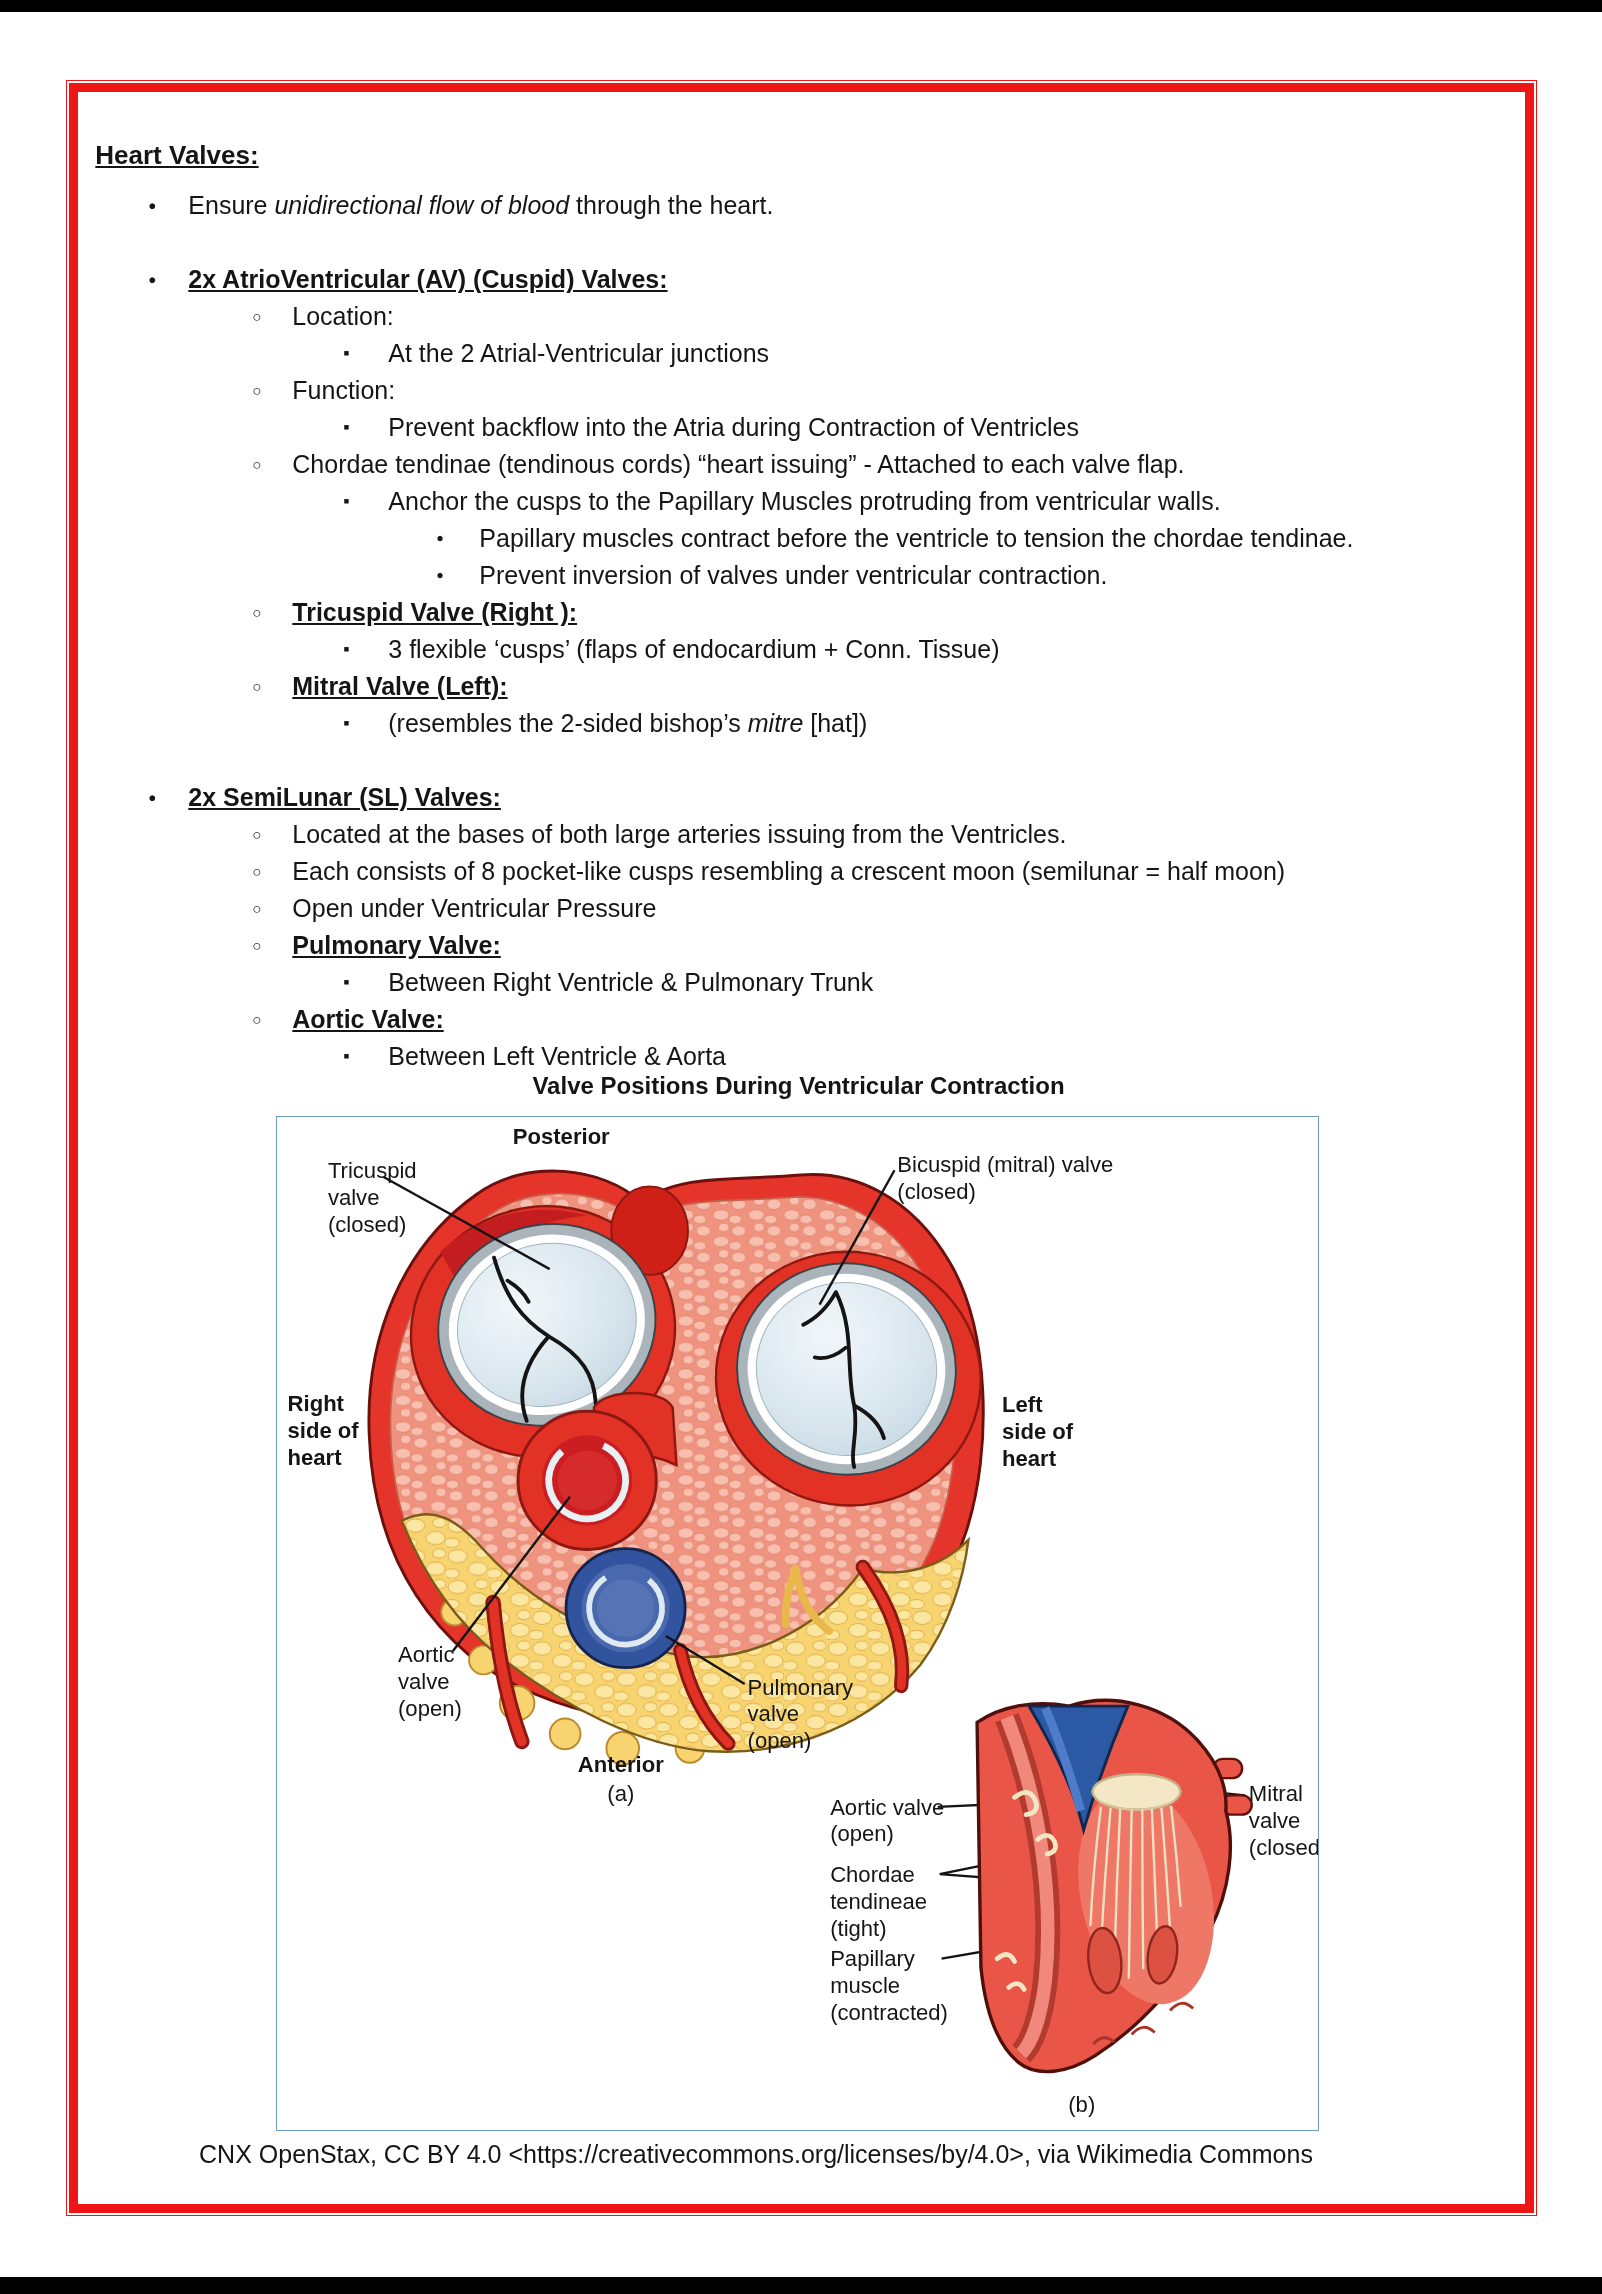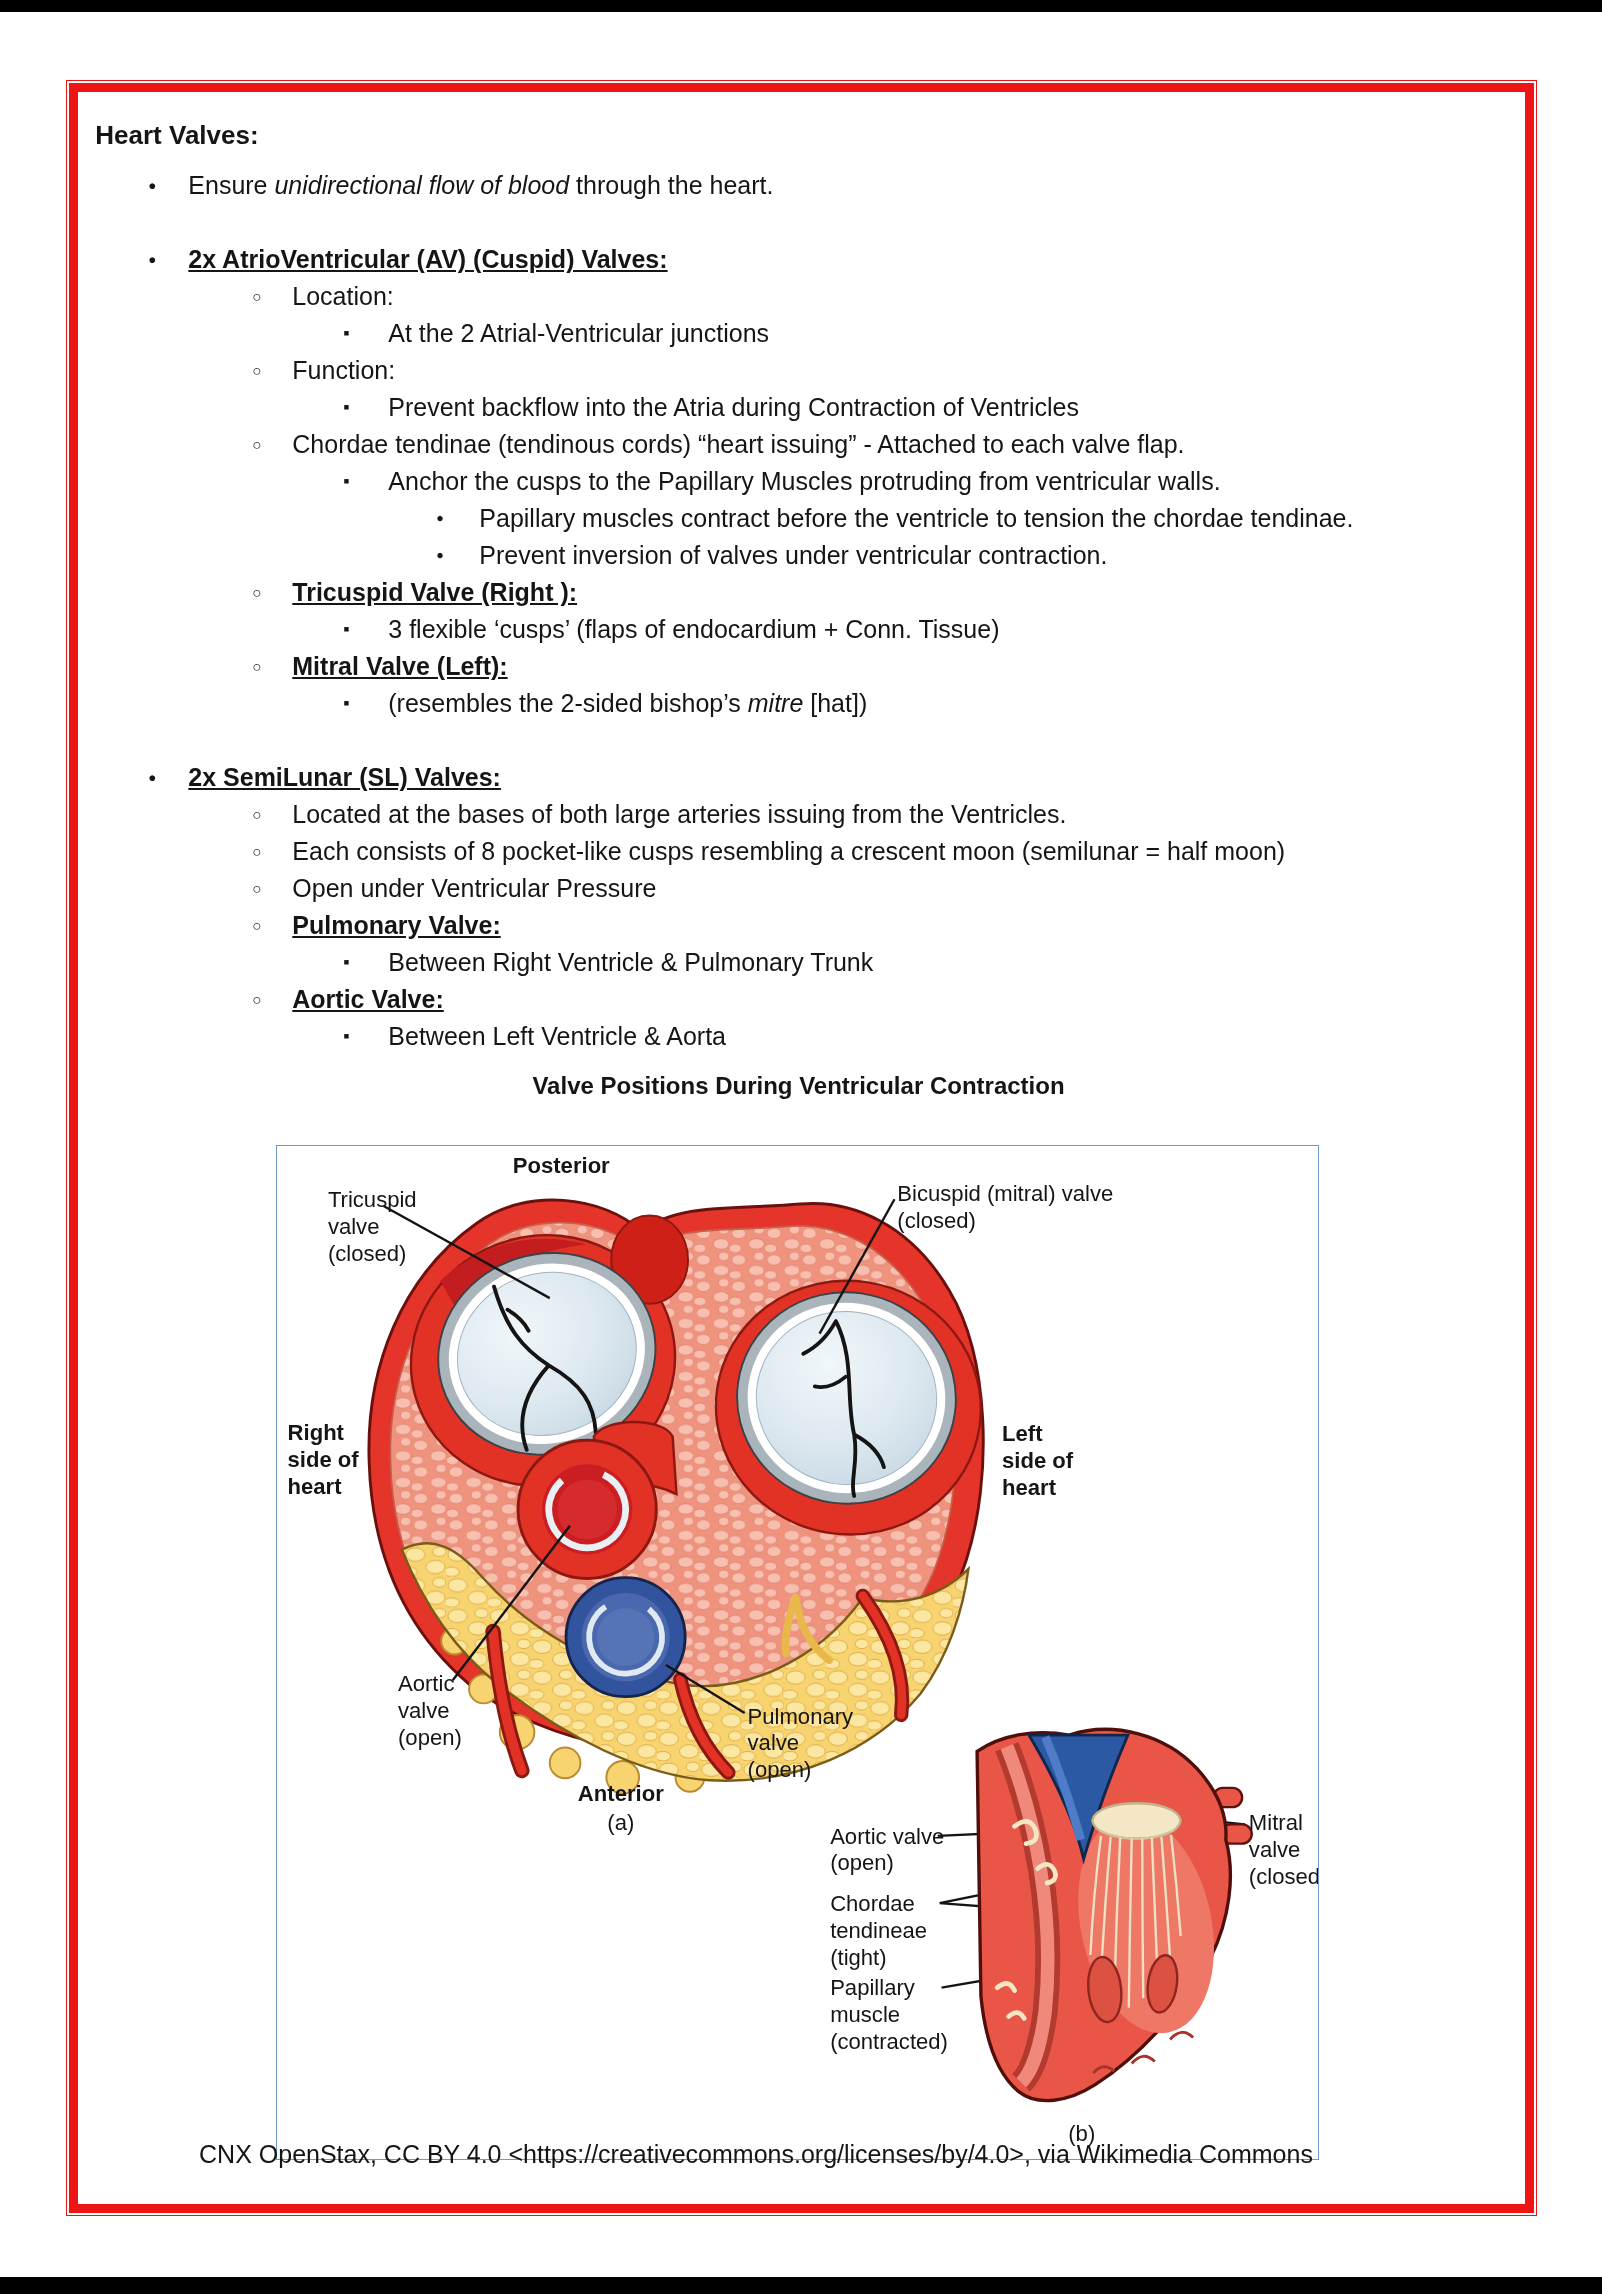--- a/index.html
+++ b/index.html
@@ -22,43 +22,43 @@
 
   .frame{
     position:absolute;left:69px;top:83px;width:1447px;height:2112px;
     border:9.6px solid var(--red);
     outline:1.9px solid var(--red);
     outline-offset:2.9px;
     background:#fff;
   }
   .content{padding:25px 29px 0 17.3px;font-size:25px;line-height:37px;}
   .doc-heading{
-    font-size:26px;font-weight:bold;
+    font-size:26px;font-weight:bold;text-decoration:underline;
     margin-bottom:13.4px;
+    margin-top:20px;
   }
   .item{position:relative;min-height:37px;}
   .item.gap{margin-top:37px;}
   .item .marker{position:absolute;top:0;line-height:37px;}
   .item.lvl0{padding-left:93px;}  .item.lvl0 .marker{left:53px;font-size:13.4px;}
   .item.lvl1{padding-left:197px;} .item.lvl1 .marker{left:157px;font-size:15.4px;}
   .item.lvl2{padding-left:293px;} .item.lvl2 .marker{left:248px;font-size:18px;}
   .item.lvl3{padding-left:384px;} .item.lvl3 .marker{left:341px;font-size:12.5px;}
   .seg-b{font-weight:normal;}
   .seg-i{font-style:italic;}
   .seg-bu{font-weight:bold;text-decoration:underline;}
 
   .figure-title{
     position:absolute;left:276px;top:1072px;width:1045px;
     text-align:center;font-size:24px;font-weight:bold;
   }
   .figure-box{
     position:absolute;left:276px;top:1116px;width:1041px;height:1013px;
     border:1.9px solid var(--figborder);
     background:#fff;
-    margin-top:29px;
   }
   .figure-box svg{display:block;width:100%;height:100%;}
 
   .attribution{
     position:absolute;left:0;top:2140px;width:1512px;
     text-align:center;font-size:25px;
   }
 
   svg text{font-family:"Liberation Sans", sans-serif;font-size:23px;fill:#151515;}
   svg text.bld{font-weight:bold;font-size:23px;}

